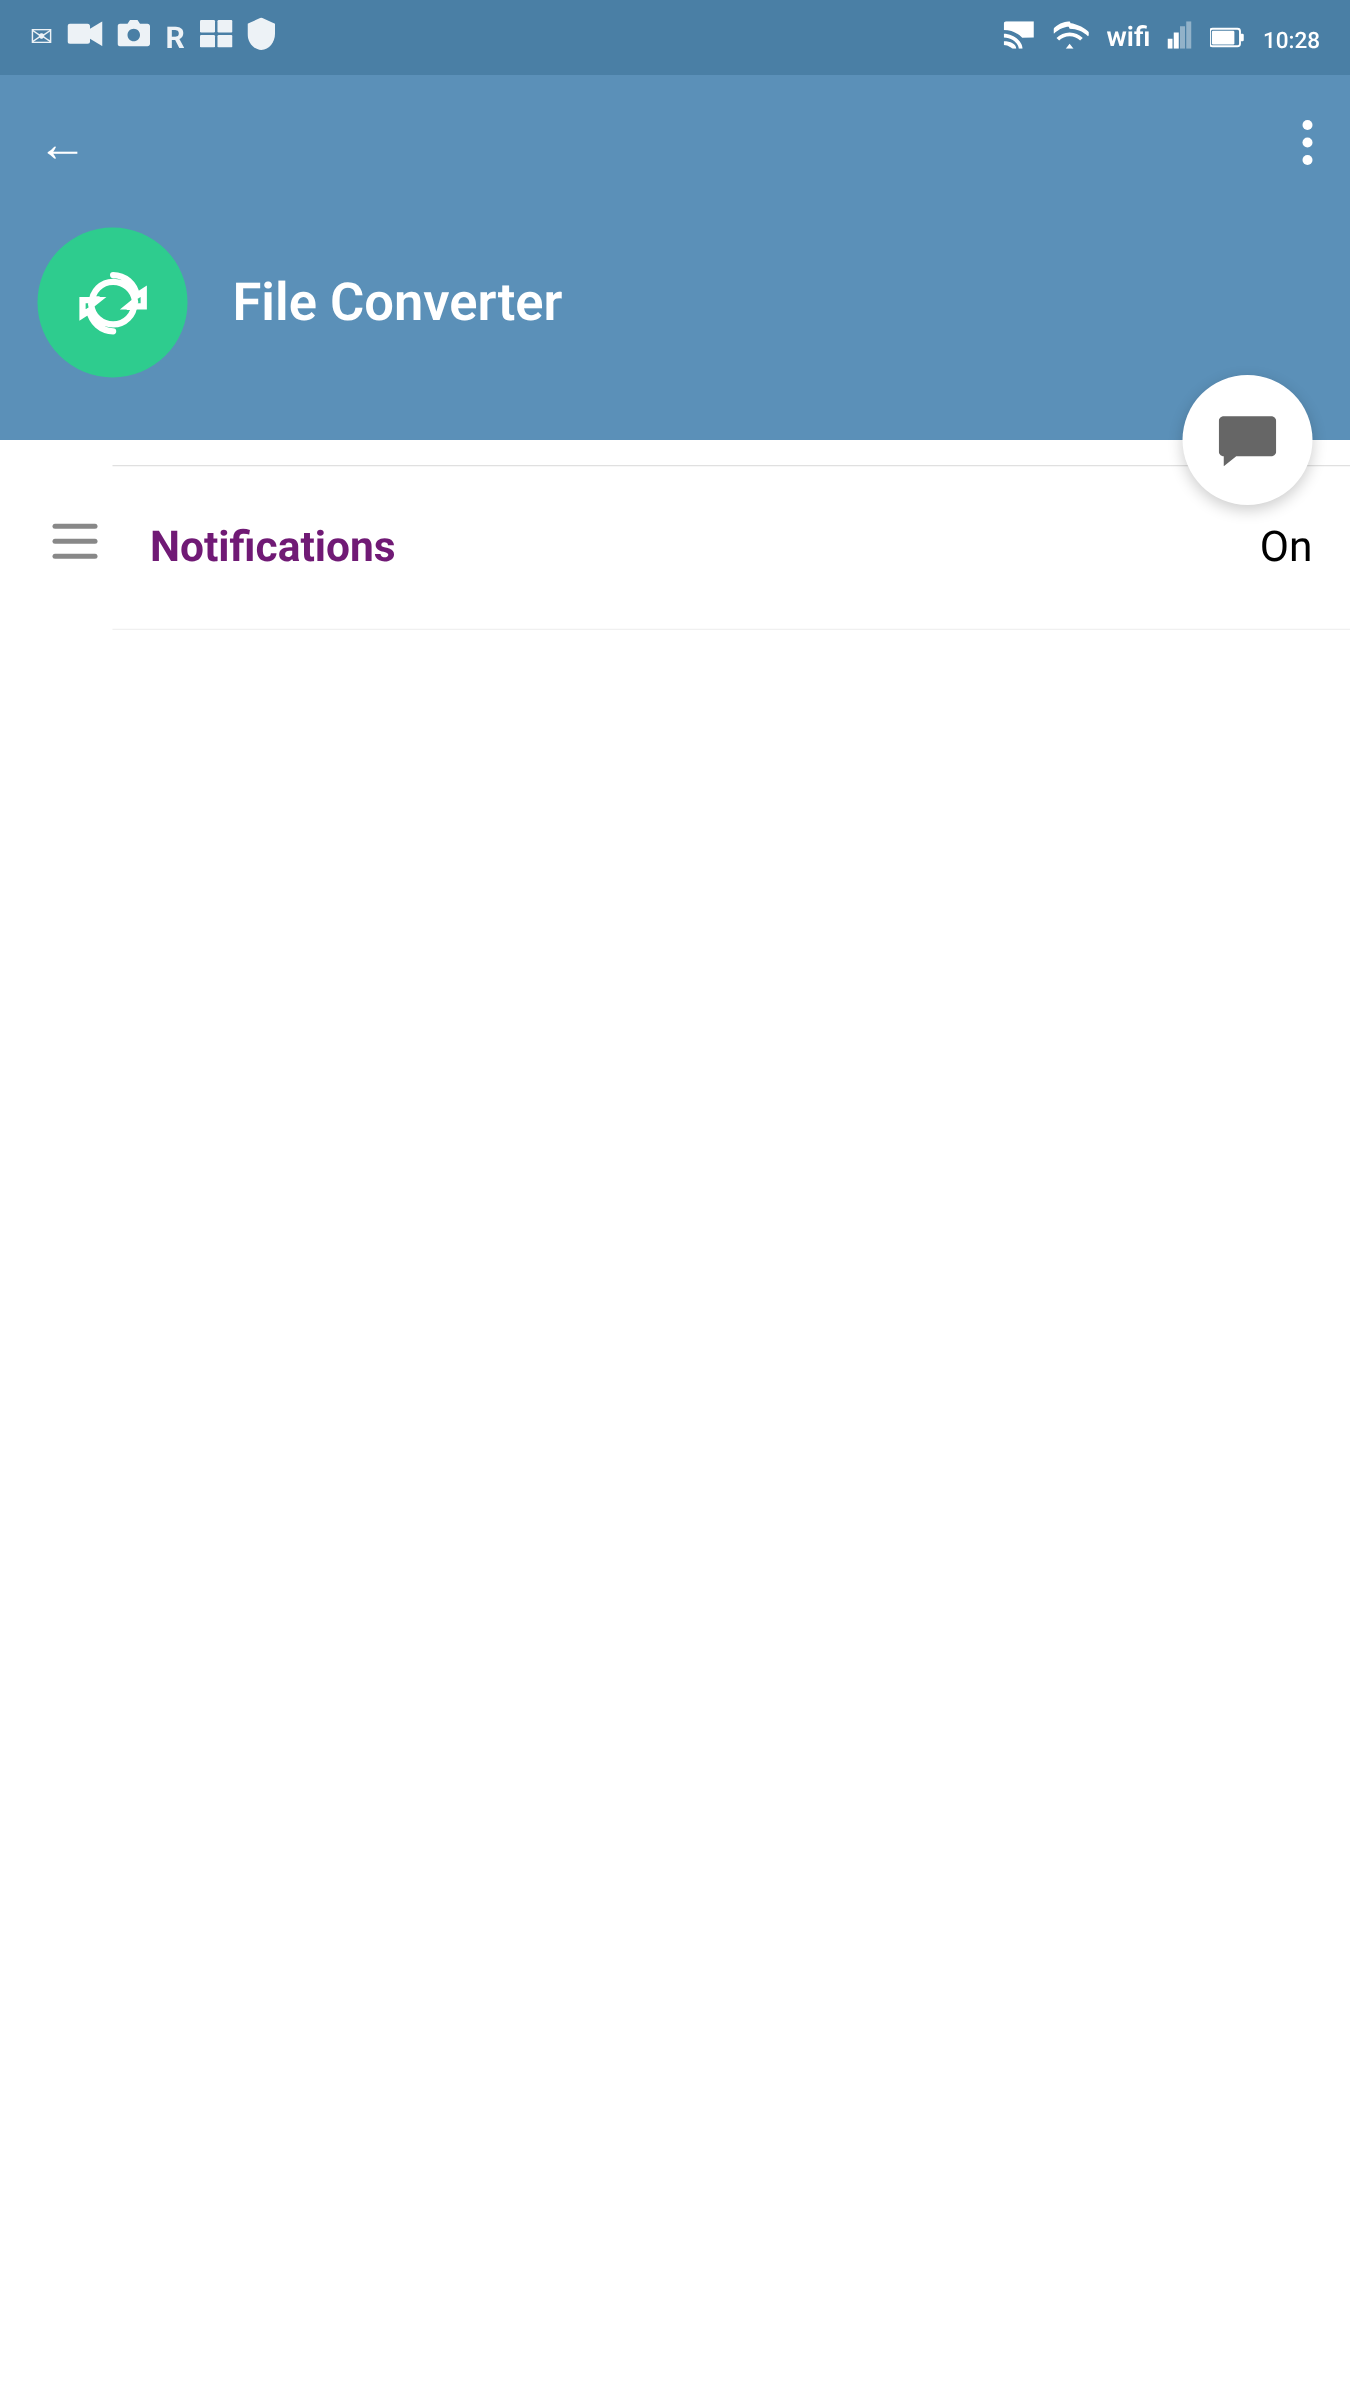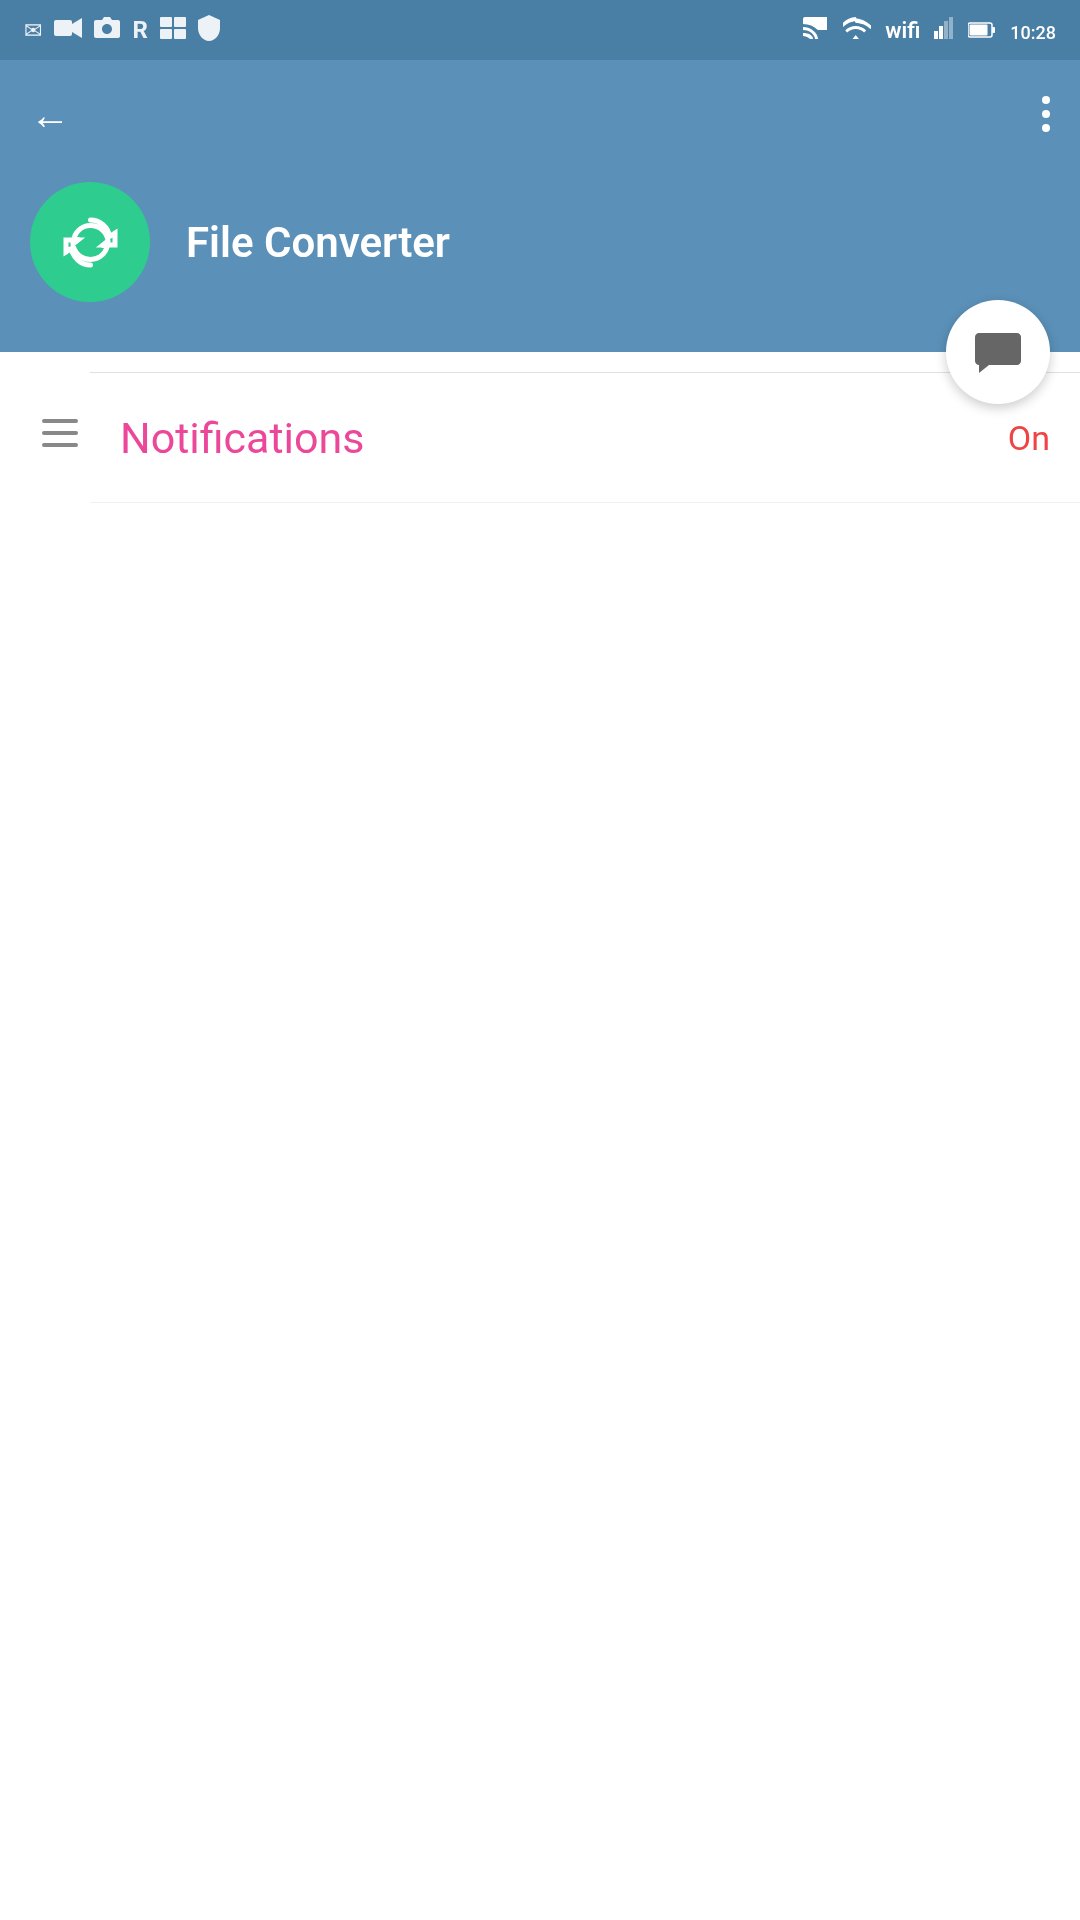--- a/index.html
+++ b/index.html
@@ -187,27 +187,28 @@
     }
     .settings-row-icon {
       color: #888;
       font-size: 38px;
       width: 60px;
       text-align: center;
       flex-shrink: 0;
       margin-left: -60px;
     }
     .settings-row-label {
-      font-size: 43px;
-      color: #ec4899;
+      font-size: 34px;
+      color: #701a75;
       flex: 1;
+      font-weight: bold;
     }
     .settings-row-value {
       font-size: 34px;
-      color: #ef4444;
+      color: #000000;
     }
 
     
     .row-divider {
       height: 1px;
       background: #f0f0f0;
       margin: 0 0 0 90px;
     }
 
     

